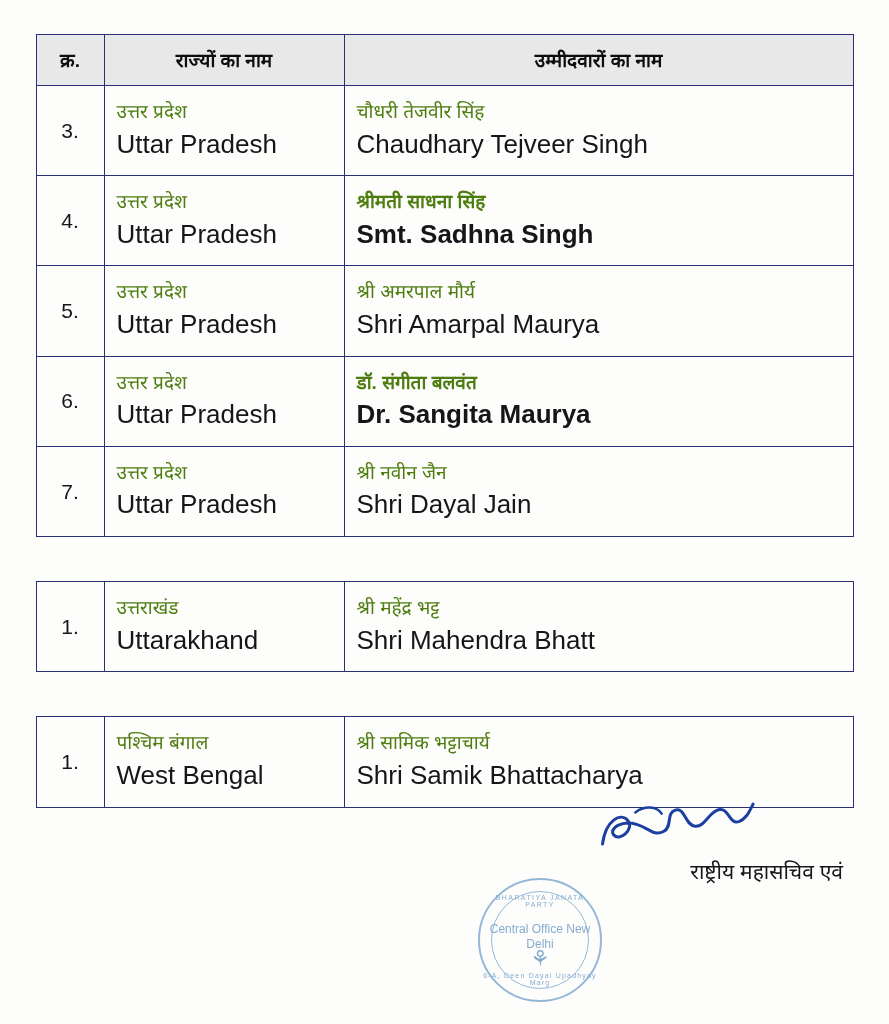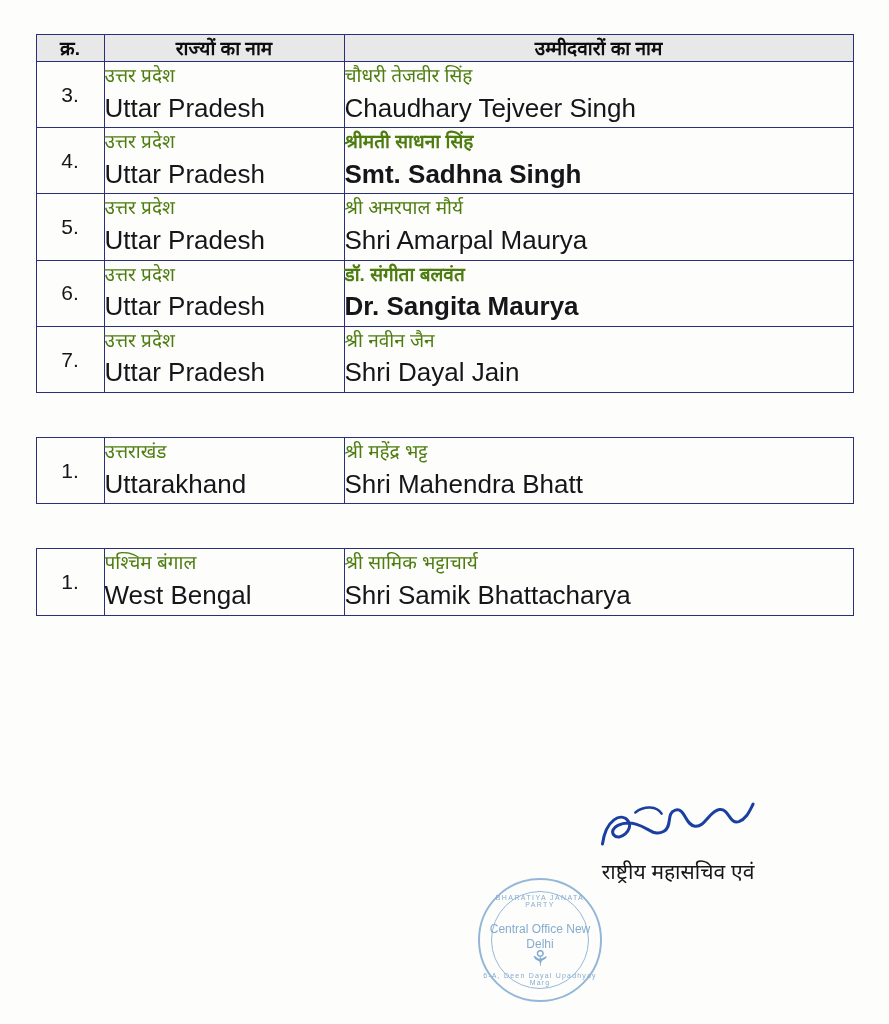--- a/index.html
+++ b/index.html
@@ -25,21 +25,21 @@
 
   table.doc-table {
     border-collapse: collapse;
     width: 818px;
     margin: 0 auto;
     table-layout: fixed;
   }
   table.doc-table td,
   table.doc-table th {
     border: 1px solid #2b2f77;
-    padding: 0;
+    padding: 12px;
     vertical-align: middle;
   }
 
   .col-sn { width: 68px; }
   .col-state { width: 240px; }
   .col-cand { width: auto; }
 
   thead th {
     background: #e8e8e8;
     text-align: center;
@@ -99,20 +99,21 @@
     font-weight: bold;
     color: #15151a;
     margin-top: 4px;
   }
   .sign-title1,
   .sign-title2 {
     font-size: 21px;
     color: #15151a;
     margin-top: 6px;
     line-height: 1.35;
+    text-align: right;
   }
 
   
   .stamp {
     position: absolute;
     left: 478px;
     top: 878px;
     width: 120px;
     height: 120px;
     border-radius: 50%;

